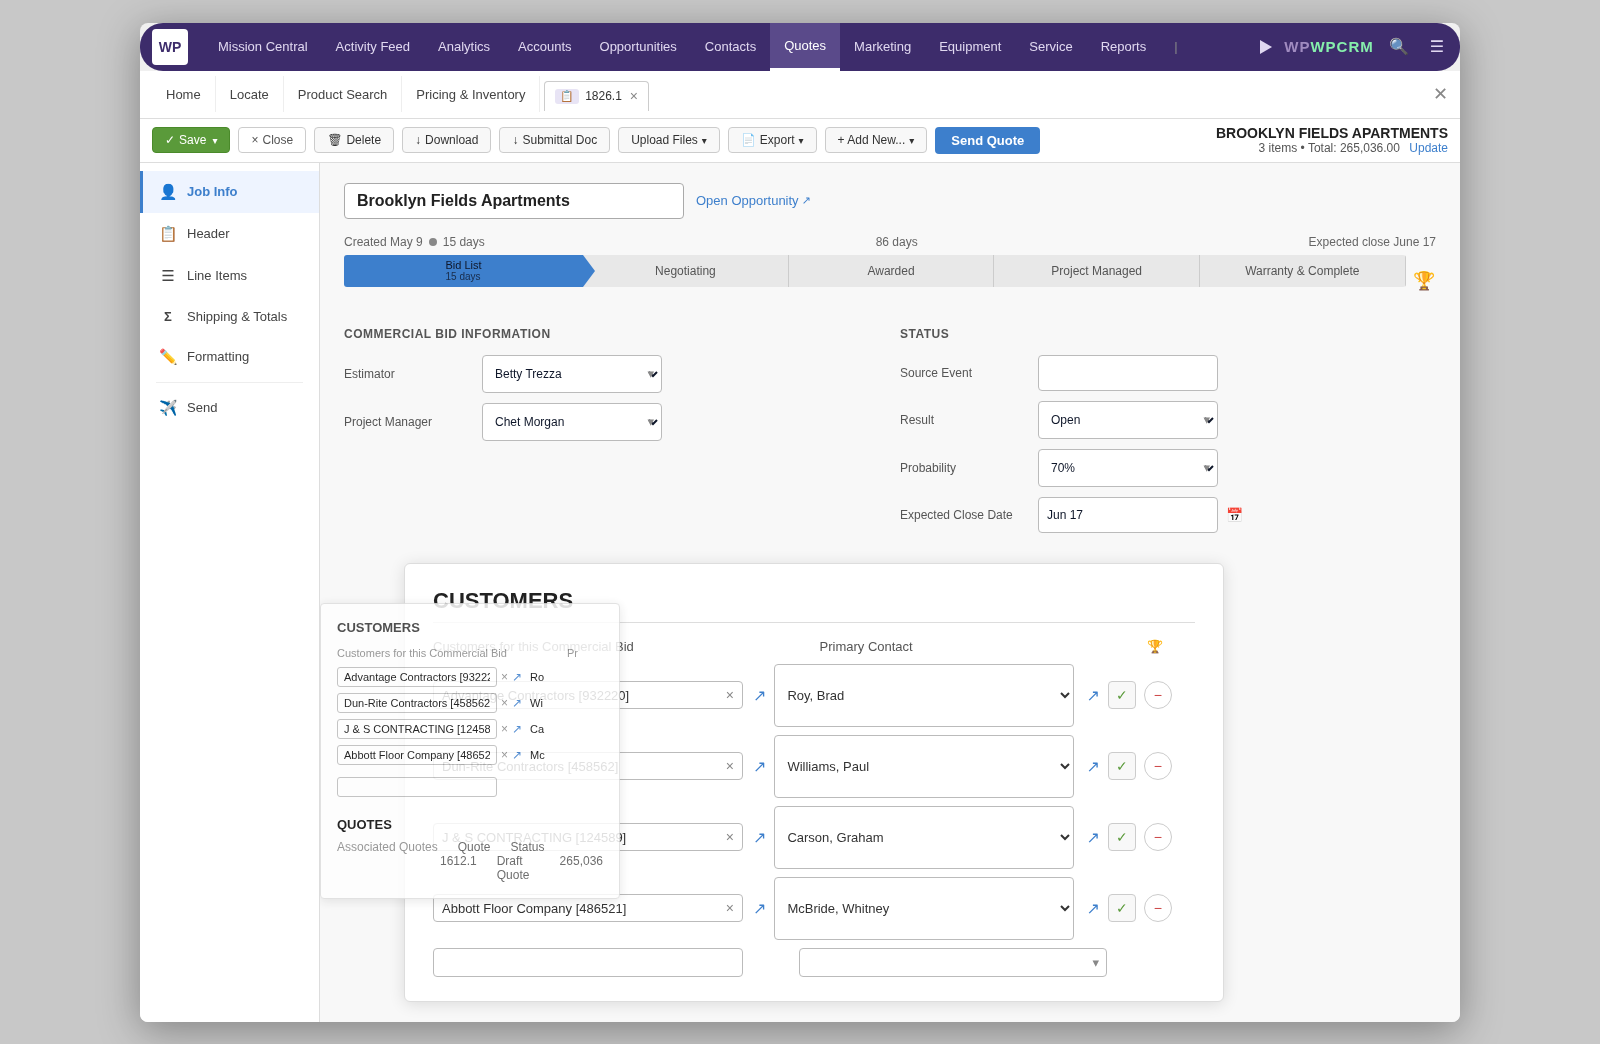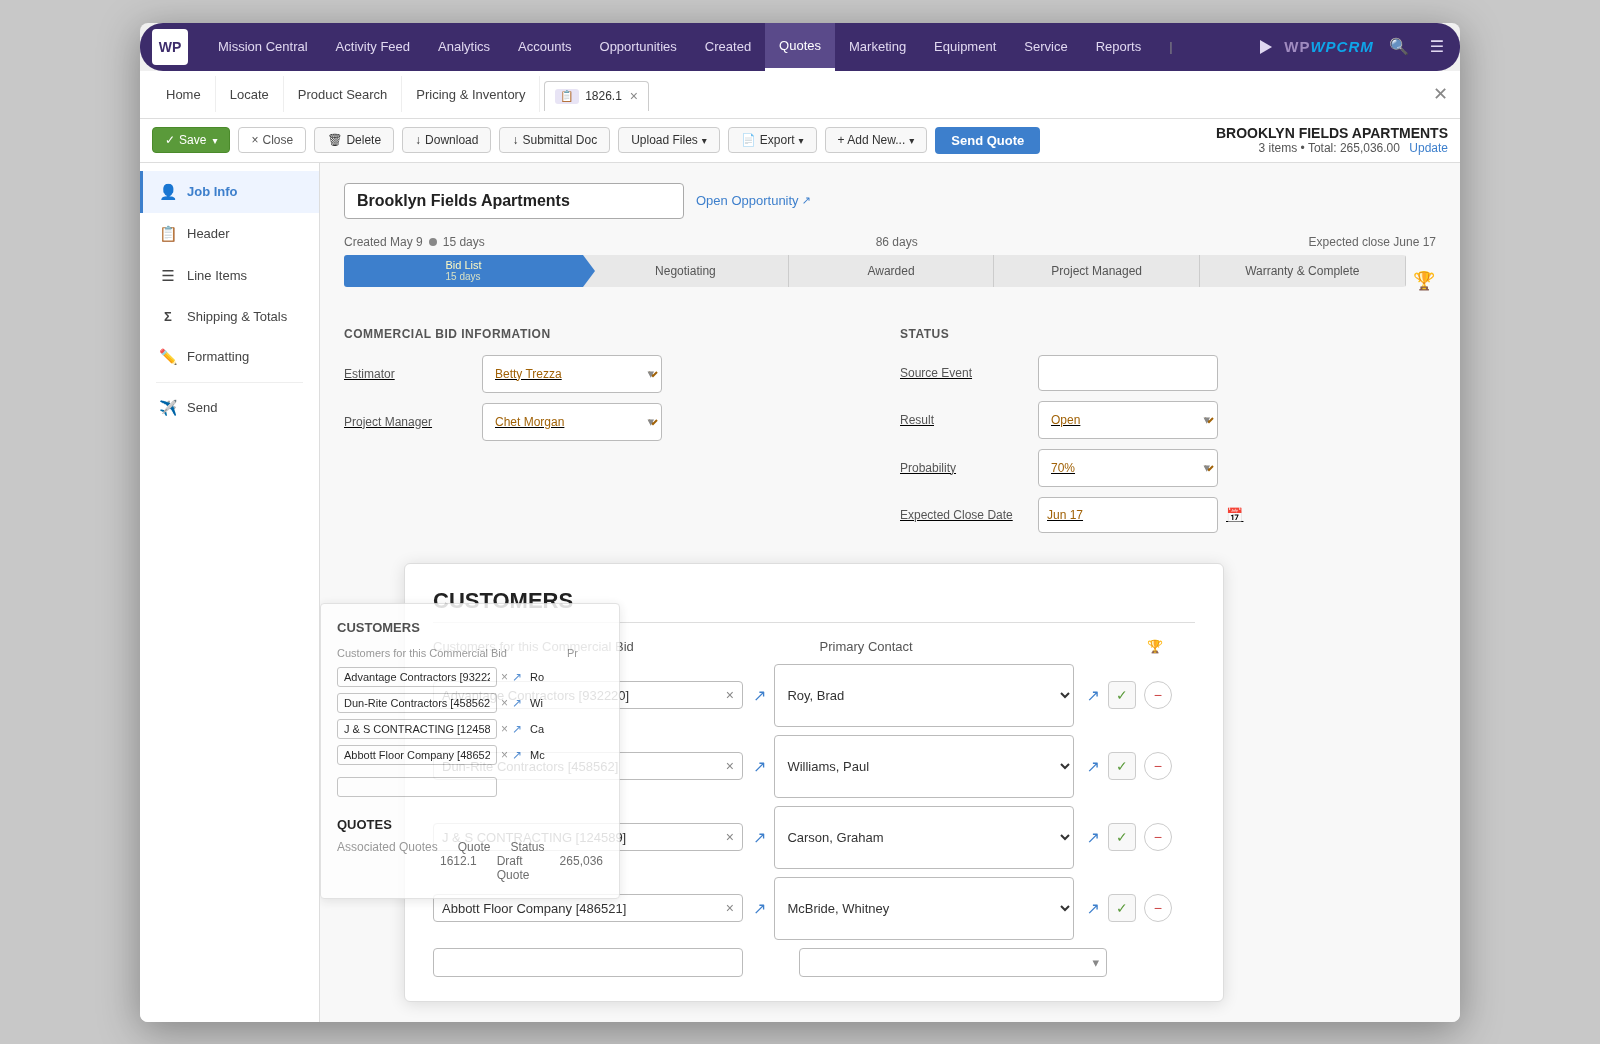--- a/index.html
+++ b/index.html
@@ -303,21 +303,21 @@
       height: 32px;
       margin-bottom: 20px;
       border-radius: 3px;
       overflow: hidden;
     }
     .progress-step {
       display: flex;
       align-items: center;
       justify-content: center;
       font-size: 12px;
-      color: #fef9c3;
+      color: #0f172a;
       padding: 0 16px;
       flex: 1;
       position: relative;
       white-space: nowrap;
     }
     .progress-step.active {
       background: #3d7fcc;
       flex: 1.2;
     }
     .progress-step.active::after {
@@ -357,35 +357,34 @@
       color: #555;
       letter-spacing: 0.5px;
       margin-bottom: 14px;
       text-transform: uppercase;
     }
     .form-row {
       display: flex;
       align-items: center;
       margin-bottom: 10px;
       gap: 8px;
-      text-decoration: underline;
     }
     .form-label {
       font-size: 12px;
       color: #555;
       width: 130px;
       flex-shrink: 0;
     }
     .form-select, .form-input {
       border: 1px solid #bbb;
       border-radius: 4px;
       padding: 10px 8px;
       font-size: 12px;
       background: #fff;
-      color: #a16207;
+      color: #0f172a;
     }
     .form-select { min-width: 180px; }
     .form-input { min-width: 180px; }
     
     .customers-bg-card {
       position: absolute;
       left: -24px;
       top: 40px;
       width: 300px;
       background: #fff;
@@ -573,31 +572,31 @@
 <div class="app-window">
 
   <div class="top-nav">
     <div class="nav-logo">WP</div>
     <div class="nav-items">
       <div class="nav-item">Mission Central</div>
       <div class="nav-item">Activity Feed</div>
       <div class="nav-item">Analytics</div>
       <div class="nav-item">Accounts</div>
       <div class="nav-item">Opportunities</div>
-      <div class="nav-item">Created</div>
+      <div class="nav-item">Contacts</div>
       <div class="nav-item active">Quotes</div>
       <div class="nav-item">Marketing</div>
       <div class="nav-item">Equipment</div>
       <div class="nav-item">Service</div>
       <div class="nav-item">Reports</div>
       <div class="nav-item" style="color:#888;">|</div>
     </div>
     <div class="nav-right">
       <div class="nav-play-btn"></div>
-      <div class="nav-brand"><span>WP</span><span style="color:#0ea5e9;font-style:italic;">WPCRM</span></div>
+      <div class="nav-brand"><span>WP</span><span style="color:#86efac;">WPCRM</span></div>
       <div class="nav-icon-btn">🔍</div>
       <div class="nav-icon-btn">☰</div>
     </div>
   </div>
 
   <div class="secondary-nav">
     <div class="sec-nav-item">Home</div>
     <div class="sec-nav-item">Locate</div>
     <div class="sec-nav-item">Product Search</div>
     <div class="sec-nav-item">Pricing &amp; Inventory</div>

